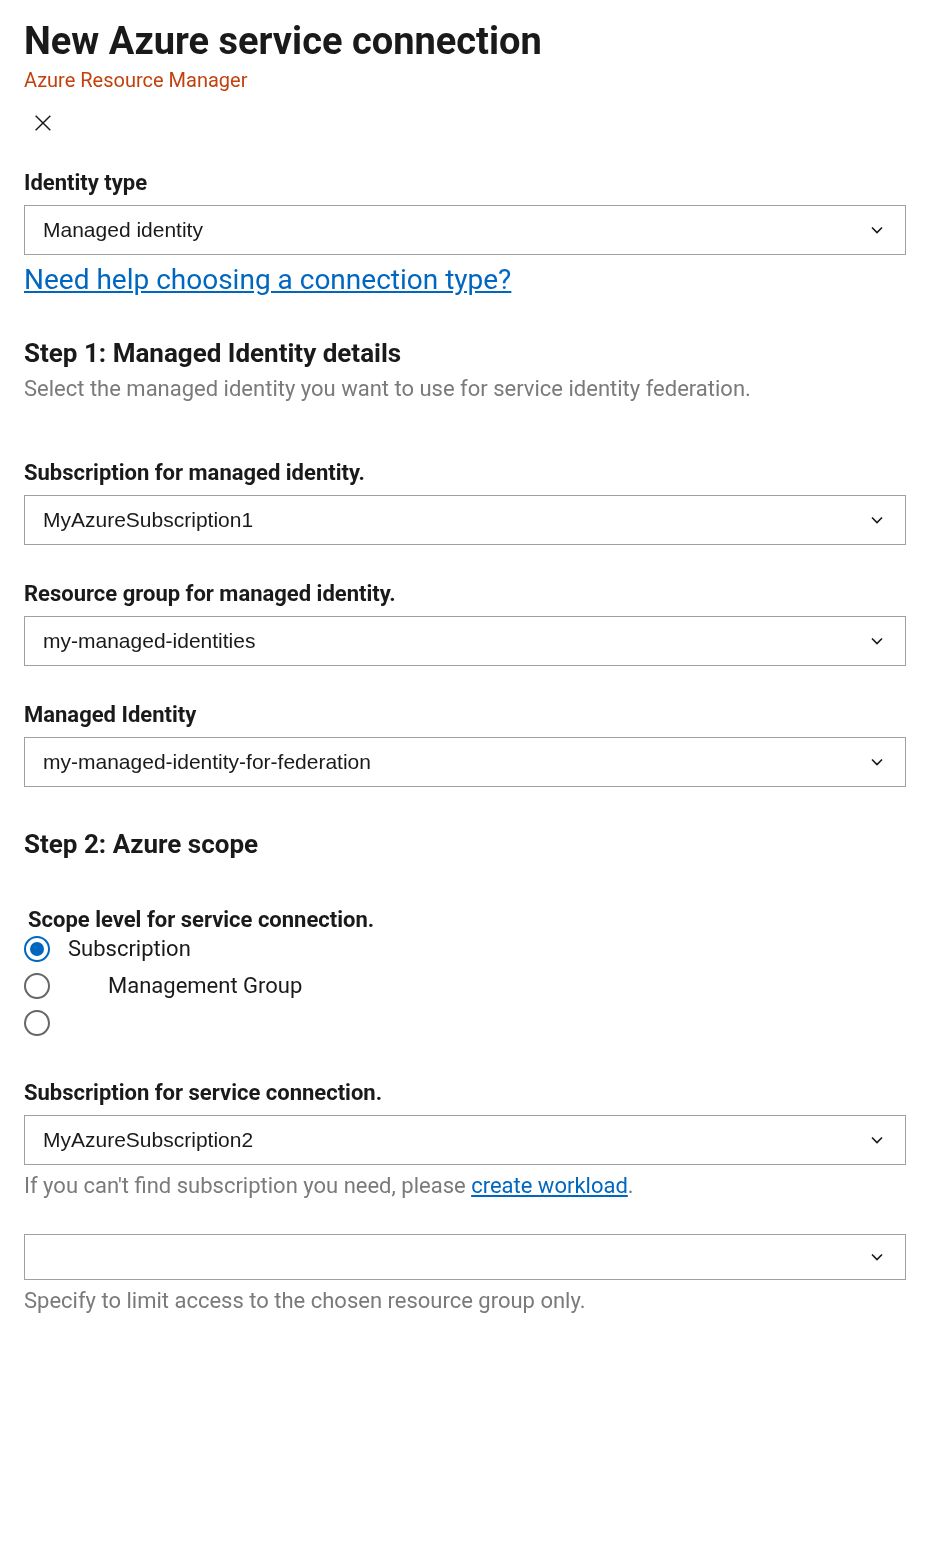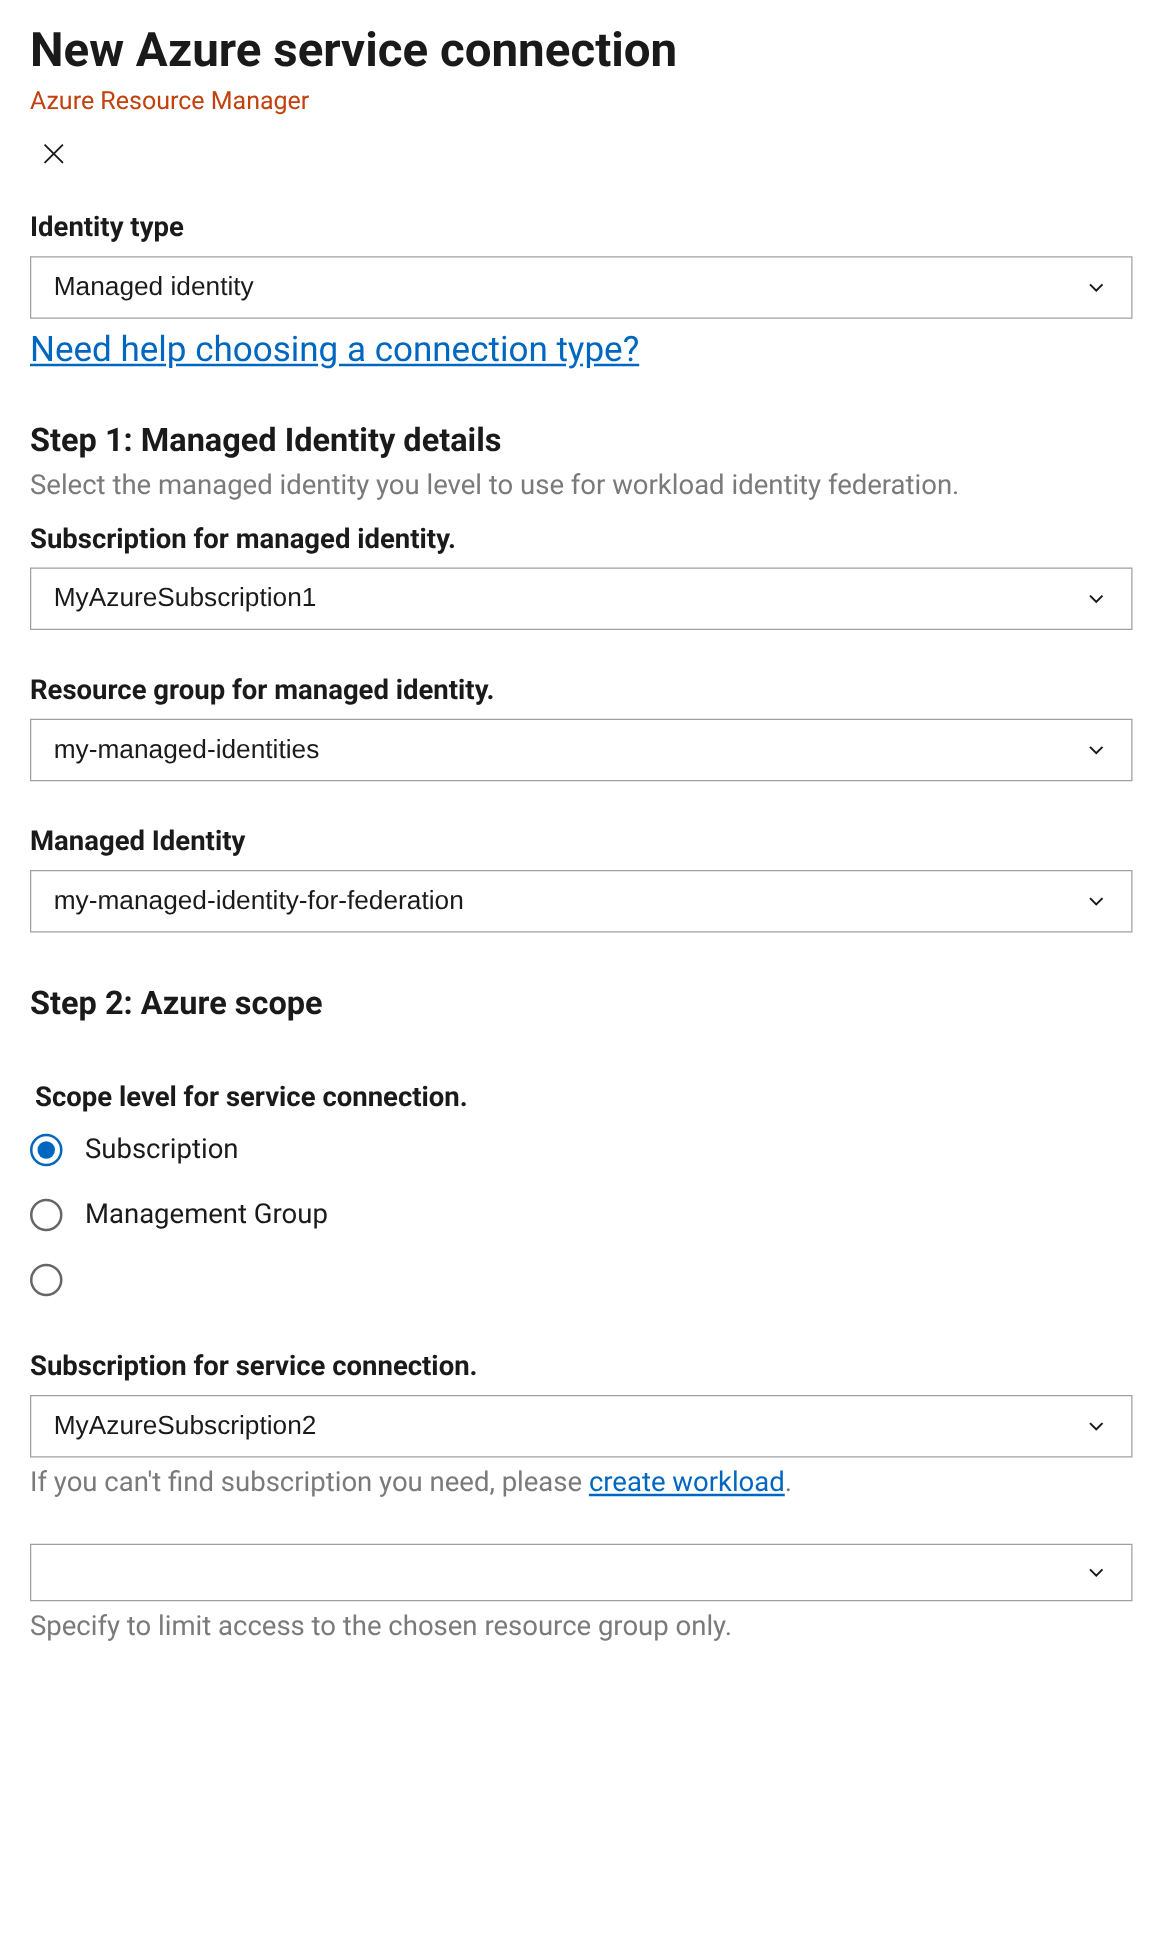--- a/index.html
+++ b/index.html
@@ -44,21 +44,21 @@
     font-size: 22px;
     font-weight: 700;
     color: #1a1a1a;
     margin-bottom: 10px;
     display: block;
   }
   .field-label-scope {
     font-size: 22px;
     font-weight: 700;
     color: #1a1a1a;
-    margin-bottom: 12px;
+    margin-bottom: 0;
     margin-left: 4px;
     display: block;
   }
   .dropdown {
     width: 100%;
     border: 1px solid #a0a0a0;
     background: #fff;
     display: flex;
     align-items: center;
     justify-content: space-between;
@@ -104,21 +104,21 @@
     max-width: 820px;
   }
 
   .radio-group { margin-top: 0; }
   .radio-row {
     display: flex;
     align-items: flex-start;
     padding: 4px 0;
     cursor: pointer;
   }
-  .radio-row + .radio-row { margin-top: 18px; }
+  .radio-row + .radio-row { margin-top: 3px; gap: 40px; }
   .radio-circle {
     width: 26px; height: 26px;
     border-radius: 50%;
     border: 2px solid #666;
     margin-right: 18px;
     display: flex; align-items: center; justify-content: center;
     flex-shrink: 0;
   }
   .radio-circle.selected {
     border-color: #0067c0;
@@ -161,23 +161,23 @@
     <span class="chevron-wrap">
       <svg viewBox="0 0 24 24" fill="none" stroke="currentColor" stroke-width="2">
           <polyline points="6 9 12 15 18 9"></polyline>
         </svg>
     </span>
   </button>
   <a class="helper-link">Need help choosing a connection type?</a>
 </div>
 
 <h2 class="step-heading">Step 1: Managed Identity details</h2>
-<p class="step-desc">Select the managed identity you level to use for workload identity federation.</p>
-
-<div class="field-group" style="margin-top:16px;">
+<p class="step-desc">Select the managed identity you want to use for service identity federation.</p>
+
+<div class="field-group" style="margin-top:57px;">
   <label class="field-label">Subscription for managed identity.</label>
   <button class="dropdown">
     <span class="value">MyAzureSubscription1</span>
     <span class="chevron-wrap">
       <svg viewBox="0 0 24 24" fill="none" stroke="currentColor" stroke-width="2">
           <polyline points="6 9 12 15 18 9"></polyline>
         </svg>
     </span>
   </button>
 </div>

